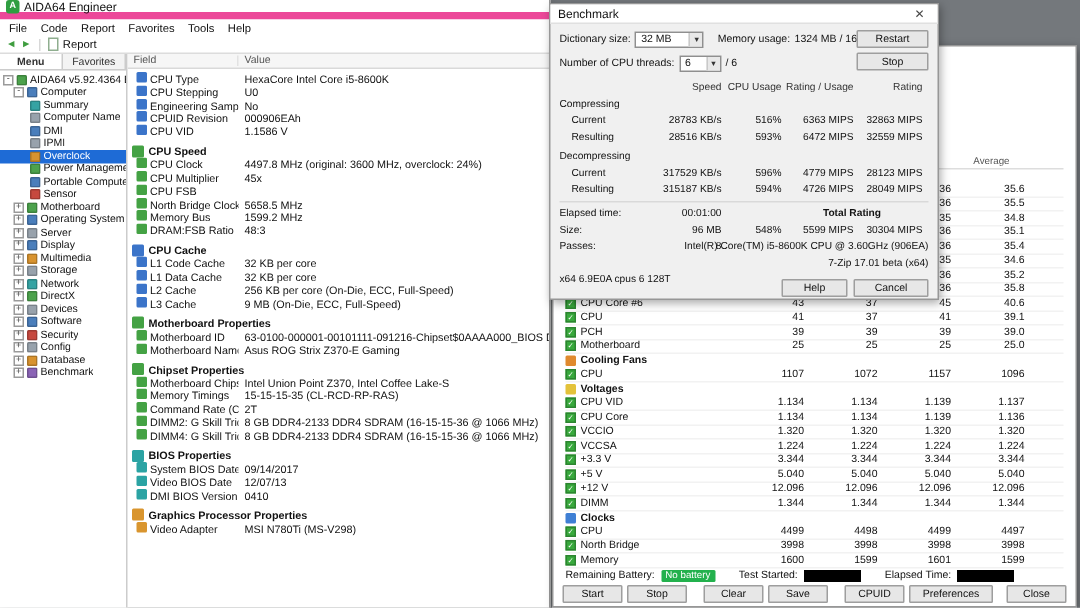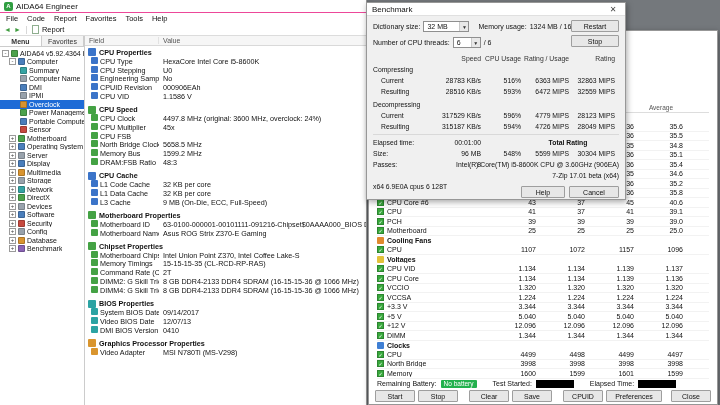--- a/index.html
+++ b/index.html
@@ -2,21 +2,21 @@
 <html><head>
 <meta charset="utf-8">
 <style>
 *{margin:0;padding:0;box-sizing:border-box}
 html,body{width:720px;height:405px;overflow:hidden;background:#74787c;font-family:"Liberation Sans",sans-serif;font-size:7.5px;color:#111}
 .win{position:absolute;background:#fff;border:1px solid #979797;box-shadow:1px 2px 6px rgba(0,0,0,.35)}
 .main{left:0;top:0;width:367px;height:405px;z-index:1;border-left:none;border-top:none;border-bottom:none}
 .stab{left:368px;top:30px;width:350px;height:375px;z-index:5}
 .bench{left:366px;top:2px;width:260px;height:198px;z-index:10;background:#f0f0f0}
 
-.tbar{height:13px;background:#fff;display:flex;align-items:center;gap:3px;padding:0 4px;font-size:8px;border-bottom:1px solid #ec4899}
+.tbar{height:13px;background:#fff;display:flex;align-items:center;gap:3px;padding:0 4px;font-size:8px;border-bottom:5px solid #ec4899}
 .applogo{width:9px;height:9px;background:#2f9e41;color:#fff;font-size:6px;font-weight:bold;display:flex;align-items:center;justify-content:center;border-radius:2px;flex:none}
 .menubar{height:11px;display:flex;align-items:center;gap:9px;padding:0 6px;background:#fff}
 .mi{white-space:nowrap}
 .toolbar{height:12px;display:flex;align-items:center;gap:3px;padding:0 4px;background:#fff;border-bottom:1px solid #dcdcdc}
 .arrow{color:#3f9d3f;font-size:7px;line-height:1}
 .tsep{width:1px;height:8px;background:#d8d8d8;margin:0 2px}
 .repicon{width:7px;height:9px;border:1px solid #8fae8f;background:#fff;flex:none}
 .mainbody{position:absolute;top:36px;bottom:0;left:0;right:0;display:flex;background:#fff}
 
 .treepanel{width:85px;border-right:1px solid #ccc;display:flex;flex-direction:column;overflow:hidden;background:#fff}
@@ -226,24 +226,20 @@
             <span class="tl">Benchmark</span>
           </div>
       </div>
     </div>
     <div class="listpanel">
       <div class="listheader">
         <span class="lh f">Field</span>
         <span class="lh v">Value</span>
       </div>
       <div class="lrows">
-        <div class="lsechead">
-            <span class="gi g0"></span>
-            <span>CPU Properties</span>
-          </div>
         <div class="lrow">
             <span class="lf">
               <span class="fi f0"></span>
               <span class="ft">CPU Type</span>
             </span>
             <span class="lv">HexaCore Intel Core i5-8600K</span>
           </div>
         <div class="lrow">
             <span class="lf">
               <span class="fi f0"></span>
@@ -329,20 +325,27 @@
               <span class="ft">L1 Code Cache</span>
             </span>
             <span class="lv">32 KB per core</span>
           </div>
         <div class="lrow">
             <span class="lf">
               <span class="fi f2"></span>
               <span class="ft">L1 Data Cache</span>
             </span>
             <span class="lv">32 KB per core</span>
+          </div>
+        <div class="lrow">
+            <span class="lf">
+              <span class="fi f2"></span>
+              <span class="ft">L2 Cache</span>
+            </span>
+            <span class="lv">256 KB per core (On-Die, ECC, Full-Speed)</span>
           </div>
         <div class="lrow">
             <span class="lf">
               <span class="fi f2"></span>
               <span class="ft">L3 Cache</span>
             </span>
             <span class="lv">9 MB (On-Die, ECC, Full-Speed)</span>
           </div>
         <div class="lgap"></div>
         <div class="lsechead">

